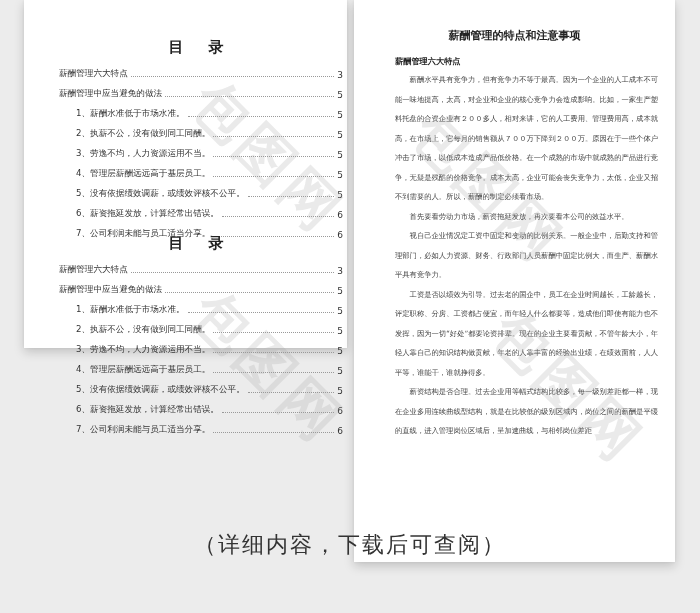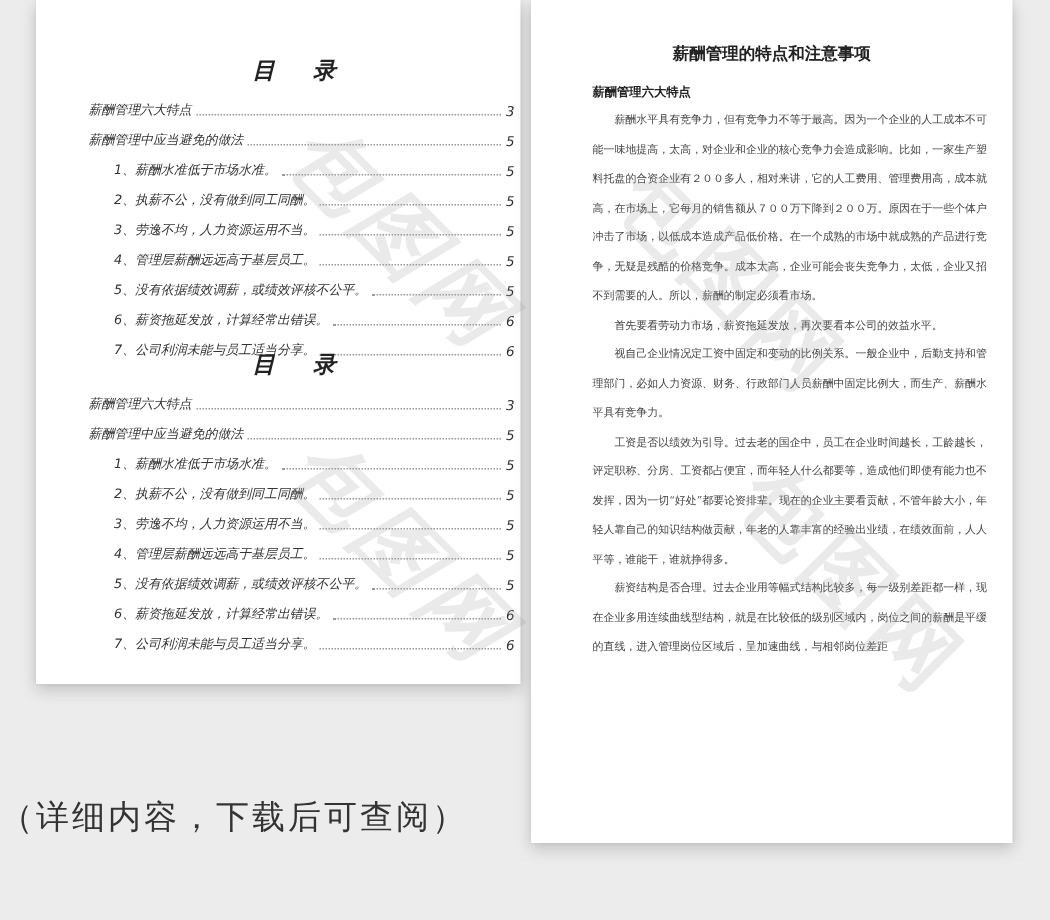--- a/index.html
+++ b/index.html
@@ -6,21 +6,21 @@
   body {
     width:700px; height:613px; overflow:hidden; position:relative;
     background:#ececec;
     font-family:"DejaVu Sans","Liberation Sans",sans-serif;
     color:#333;
   }
   .page {
     position:absolute; top:0; background:#fff;
     box-shadow: 0 4px 10px rgba(0,0,0,0.18), 0 0 3px rgba(0,0,0,0.06);
   }
-  #page-left { left:24px; width:323px; height:456px;font-style:italic; }
+  #page-left { left:24px; width:323px; height:348px; }
   #page-right { left:354px; width:321px; height:562px; }
 
   .toc { position:absolute; left:35px; width:284px; }
   .toc-title {
     text-align:center; font-size:15px; font-weight:bold; color:#222;
     letter-spacing:10px; height:22px; line-height:22px; margin-bottom:2px;
   }
   .toc-row {
     display:flex; align-items:flex-end; height:20px; font-size:8.6px; color:#333;
     white-space:nowrap;
@@ -46,21 +46,21 @@
   }
   .doc-body p { margin:0; text-indent:2em; }
 
   .watermark {
     position:absolute; pointer-events:none; color:rgba(160,160,160,0.22);
     font-size:56px; font-weight:bold; transform:rotate(45deg);
     white-space:nowrap; letter-spacing:6px;
   }
 
   .footer-note {
-    position:absolute; left:0; right:0; top:530px; text-align:left;
+    position:absolute; left:0; right:0; top:530px; text-align:center;
     font-size:22px; color:#333; letter-spacing:2px;
   }
 </style>
 </head>
 <body>
 
 <div class="page" id="page-left">
   <div class="toc" style="top:36px;">
     <div class="toc-title">目 录</div>
     <div class="toc-list">

